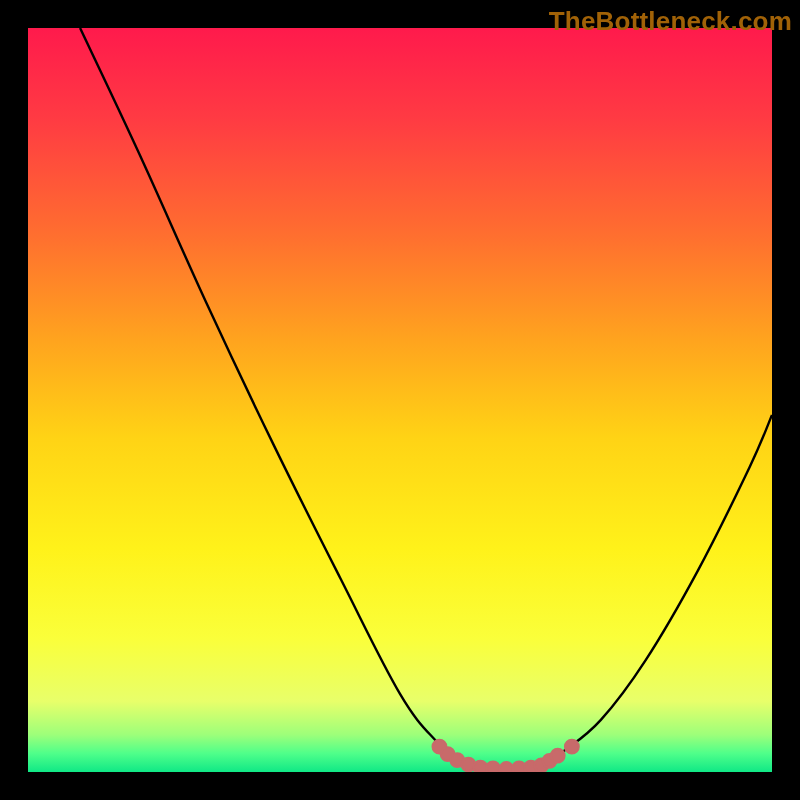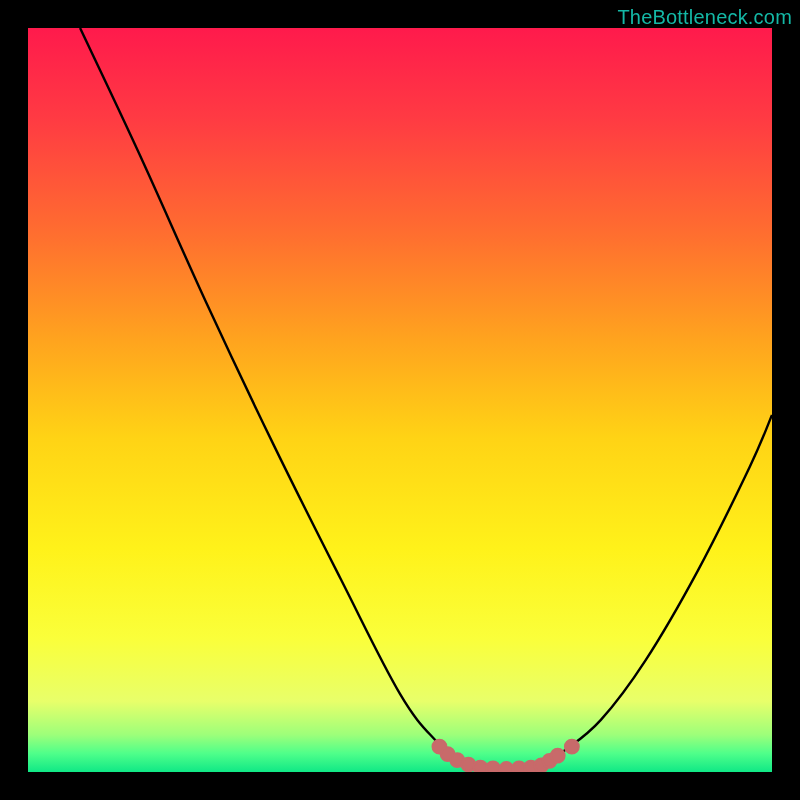--- a/index.html
+++ b/index.html
@@ -24,23 +24,23 @@
     top: 28px;
     width: 744px;
     height: 744px;
     overflow: hidden;
   }
   .watermark {
     position: absolute;
     top: 6px;
     right: 8px;
     font-family: Arial, Helvetica, sans-serif;
-    font-size: 20px;
-    font-weight: 400;
-    color: #14b8a6;
+    font-size: 26px;
+    font-weight: 700;
+    color: #a16207;
     letter-spacing: 0.2px;
     z-index: 40;
   }
   svg.chart {
     position: absolute;
     left: 0;
     top: 0;
     width: 744px;
     height: 744px;
     display: block;

